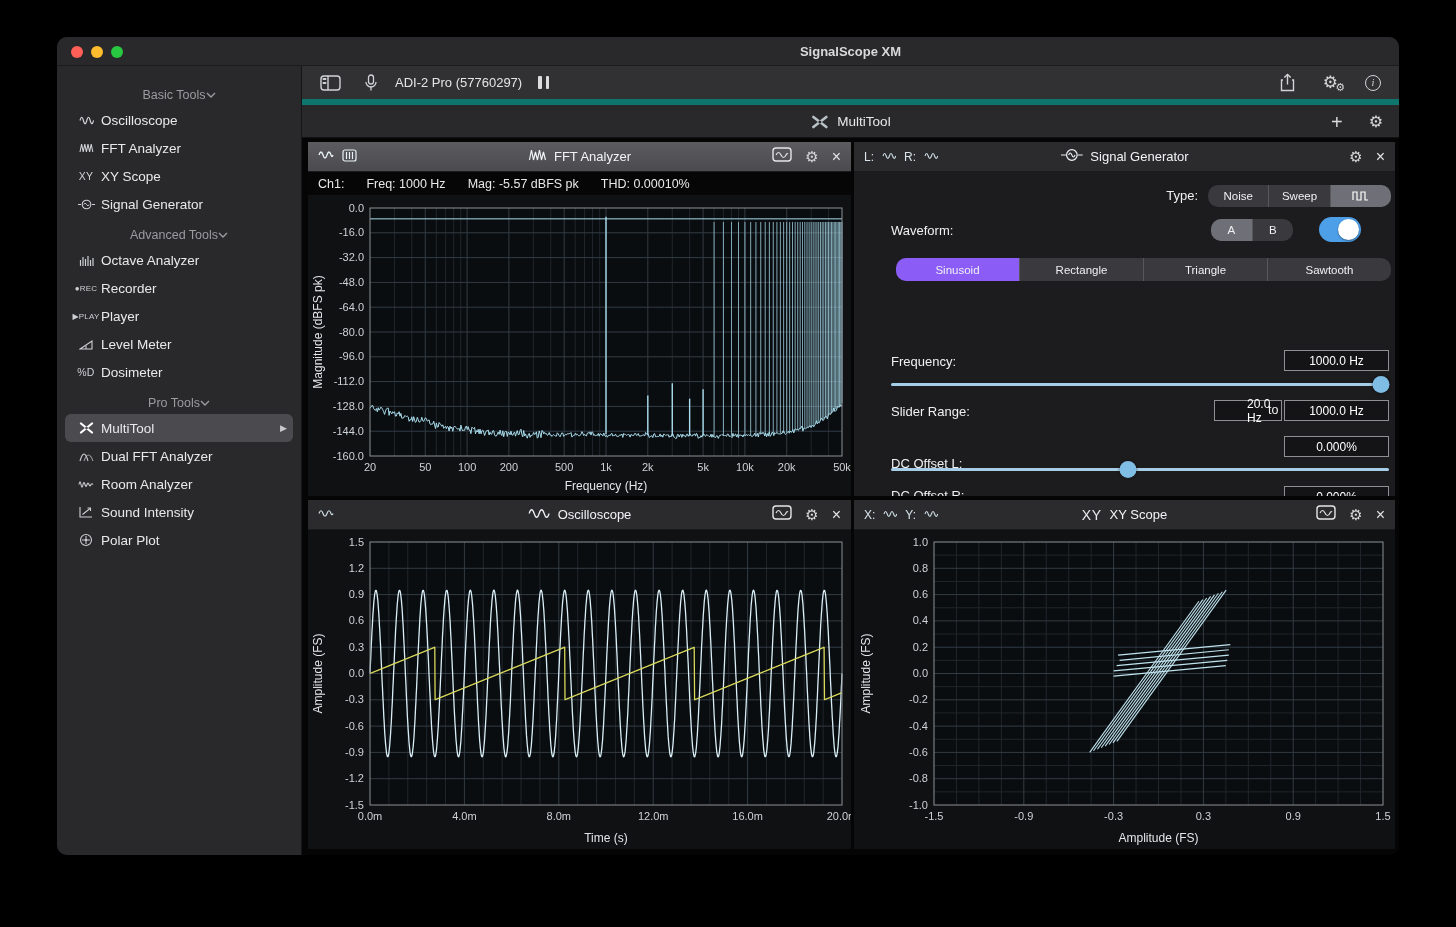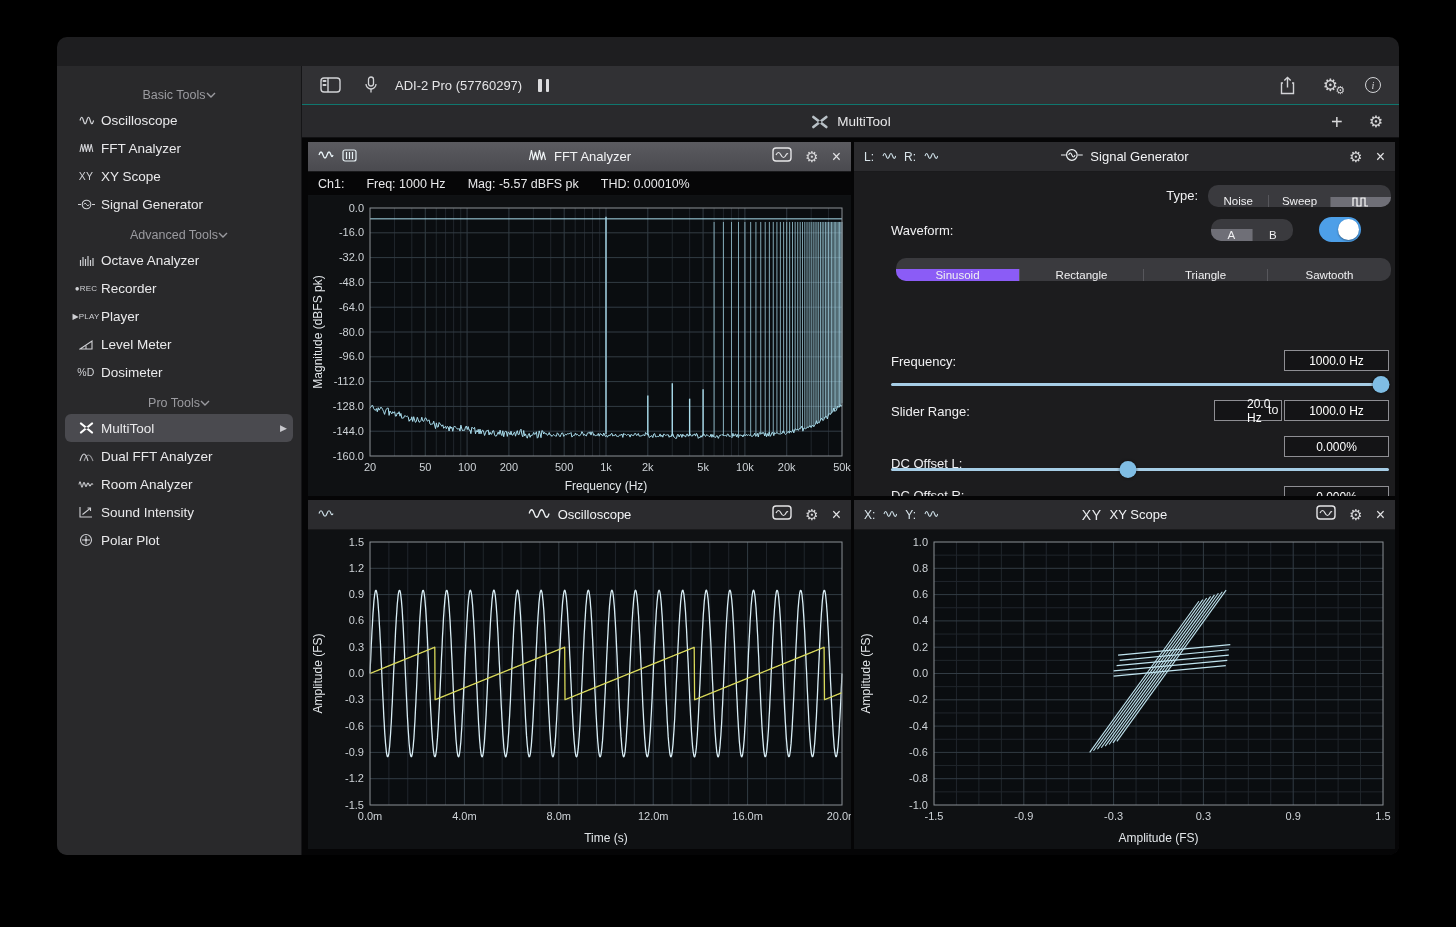--- a/index.html
+++ b/index.html
@@ -24,21 +24,21 @@
   .side-section .chev{display:flex;color:#9b9ba0;}
   .side-item{display:flex;align-items:center;height:28px;margin:0 8px;padding:0 6px;border-radius:6px;color:#e9e9eb;font-size:13.5px;}
   .side-item.selected{background:#4a4a4f;}
   .side-icon{width:30px;display:flex;justify-content:center;align-items:center;color:#cfd0d4;flex:none;}
   .side-icon.txt{font-size:8px;letter-spacing:.2px;color:#cfd0d4;white-space:nowrap;}
   .side-item.selected .side-icon{color:#fff;}
   .disclosure{margin-left:auto;color:#c9c9ce;font-size:9px;}
 
   
   .main{position:absolute;left:245px;top:29px;right:0;bottom:0;background:#050506;}
-  .toolbar1{position:absolute;left:0;top:0;right:0;height:39px;background:#313134;border-bottom:1px solid #0f766e;display:flex;align-items:center;padding:0 18px;color:#d2d3d6;}
+  .toolbar1{position:absolute;left:0;top:0;right:0;height:39px;background:#313134;border-bottom:6px solid #0f766e;display:flex;align-items:center;padding:0 18px;color:#d2d3d6;}
   .tb-icon{display:flex;align-items:center;justify-content:center;color:#d2d3d6;}
   .device{margin-left:18px;color:#e5e5e7;font-size:13px;}
   .pause{margin-left:16px;display:flex;gap:4px;}
   .pause i{display:block;width:3.5px;height:13px;background:#dcdcde;border-radius:1px;}
   .tb-right{margin-left:auto;display:flex;gap:27px;align-items:center;}
   .gear-glyph{font-size:15px;color:#d6d6d8;line-height:1;}
   .info-circle{width:16px;height:16px;border:1.5px solid #d2d3d6;border-radius:50%;display:flex;align-items:center;justify-content:center;font-size:10.5px;color:#d2d3d6;font-style:italic;font-family:"Liberation Serif",serif;}
   .toolbar2{position:absolute;left:0;top:39px;right:0;height:33px;background:#29292c;border-bottom:1px solid #111113;}
   .mt-center{position:absolute;left:50%;top:0;height:33px;transform:translateX(-50%);display:flex;align-items:center;gap:9px;color:#e8e8ea;font-size:13.5px;}
   .mt-right{position:absolute;right:16px;top:0;height:33px;display:flex;align-items:center;gap:26px;}
@@ -61,38 +61,46 @@
 
   .statusbar{position:absolute;left:0;top:30px;right:0;height:24px;background:#060607;color:#e8e8ea;font-size:12.5px;display:flex;align-items:center;padding-left:10px;border-bottom:1px solid #101214;}
   .statusbar span{margin-right:22px;}
   .chart-wrap{position:absolute;left:0;right:0;background:#0f1113;}
   #chart-fft{top:54px;bottom:0;}
   #chart-osc{top:30px;bottom:0;}
   #chart-xy{top:30px;bottom:0;}
 
   
   .sg-label{position:absolute;color:#f0f0f2;font-size:13px;white-space:nowrap;}
-  .seg-ctl{position:absolute;display:flex;background:#3a3a3e;border-radius:10px;overflow:hidden;align-items:flex-end;}
+  .seg-ctl{position:absolute;display:flex;background:#3a3a3e;border-radius:10px;overflow:hidden;}
   .seg{flex:1;display:flex;align-items:center;justify-content:center;font-size:11.5px;color:#f0f0f2;border-left:1px solid #57575c;white-space:nowrap;}
   .seg:first-child{border-left:none;}
   .seg.sel{background:#6f6f77;}
   .seg.sel-light{background:#8b5cf6;}
   .toggle{position:absolute;width:42px;height:25px;border-radius:13px;background:var(--accent-blue);}
   .toggle .tknob{position:absolute;right:2px;top:2px;width:21px;height:21px;border-radius:50%;background:#fff;box-shadow:0 1px 2px rgba(0,0,0,.4);}
   .vbox{position:absolute;height:21px;background:#141416;border:1px solid #8e8e93;color:#fff;font-size:12px;display:flex;align-items:center;justify-content:center;}
   .slider{position:absolute;height:17px;}
   .slider .track{position:absolute;left:0;right:0;top:7px;height:3px;border-radius:2px;background:var(--slider-track);}
   .slider .knob{position:absolute;top:0;width:17px;height:17px;border-radius:50%;background:var(--slider-knob);transform:translateX(-50%);box-shadow:0 0 3px rgba(0,0,0,.6);}
   .to-word{position:absolute;color:#f0f0f2;font-size:12.5px;}
 </style>
 </head>
 <body>
 
 <div class="window">
 
+  <div class="titlebar">
+    <div class="traffic">
+      <span class="tl red"></span>
+      <span class="tl yellow"></span>
+      <span class="tl green"></span>
+    </div>
+    <div class="win-title">SignalScope XM</div>
+  </div>
 
   <aside class="sidebar">
     <div class="side-section">
       <span>Basic Tools</span>
       <span class="chev">
           <svg width="10" height="6" viewBox="0 0 10 6">
             <polyline points="1,1 5,5 9,1" fill="none" stroke="currentColor" stroke-width="1.4"></polyline>
           </svg>
         </span>
     </div>

